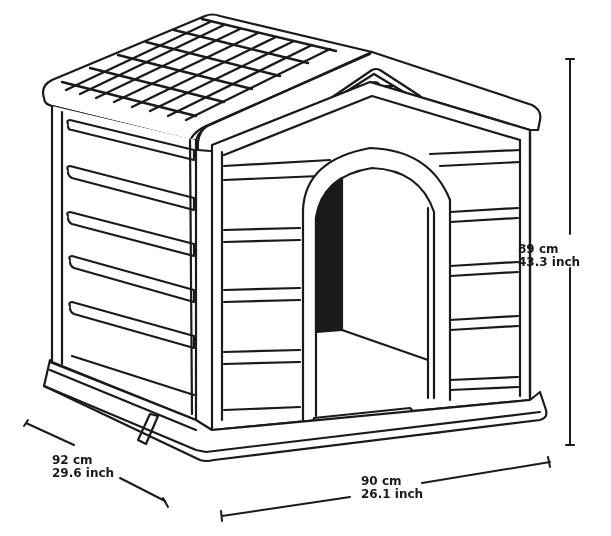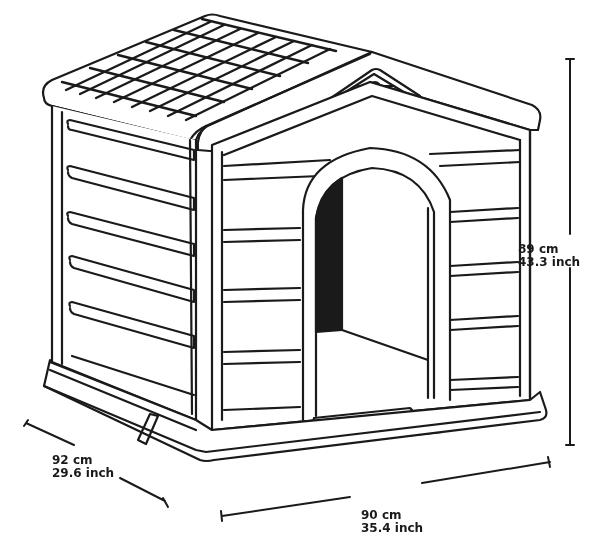--- a/index.html
+++ b/index.html
@@ -1,21 +1,21 @@
 <!DOCTYPE html>
 <html><head>
   <meta charset="utf-8">
   <style>
     html, body { margin: 0; padding: 0; background: #ffffff; }
     body { width: 611px; height: 536px; position: relative; overflow: hidden; font-family: "DejaVu Sans", sans-serif; }
     .canvas { position: absolute; left: 0; top: 0; width: 567px; height: 536px; }
     svg { position: absolute; left: 0; top: 0; }
     .label { position: absolute; font-family: "DejaVu Sans", sans-serif; font-weight: bold; font-size: 12px; line-height: 13px; color: #1a1a1a; white-space: nowrap; }
     .dim-height { left: 518px; top: 243px; }
-    .dim-width { left: 361px; top: 475px; margin-top: 34px; }
+    .dim-width { left: 361px; top: 475px; }
     .dim-depth { left: 52px; top: 454px; }
   </style>
 </head>
 <body>
 
 <div class="canvas">
   <svg width="611" height="536" viewBox="0 0 611 536" fill="none" stroke="#1a1a1a" stroke-width="2.2" stroke-linejoin="round" stroke-linecap="round">
 
     <g>
       <path d="M44 98 Q40 86 52 80 L205 16 Q212 13 220 16 L372 52 L212 124 Q200 128 196 140 L190 140 L52 106 Q44 104 44 98 Z" fill="#fff"></path>
@@ -125,19 +125,19 @@
       <path d="M28 420 L24 426 M26 423 L74 445 M120 478 L165 501 M163 498 L168 507"></path>
     </g>
   </svg>
 
   <div class="label dim-height">
     <div>89 cm</div>
     <div>43.3 inch</div>
   </div>
   <div class="label dim-width">
     <div>90 cm</div>
-    <div>35.4 inch</div>
+    <div>26.1 inch</div>
   </div>
   <div class="label dim-depth">
     <div>92 cm</div>
     <div>29.6 inch</div>
   </div>
 </div>
 
 </body></html>

